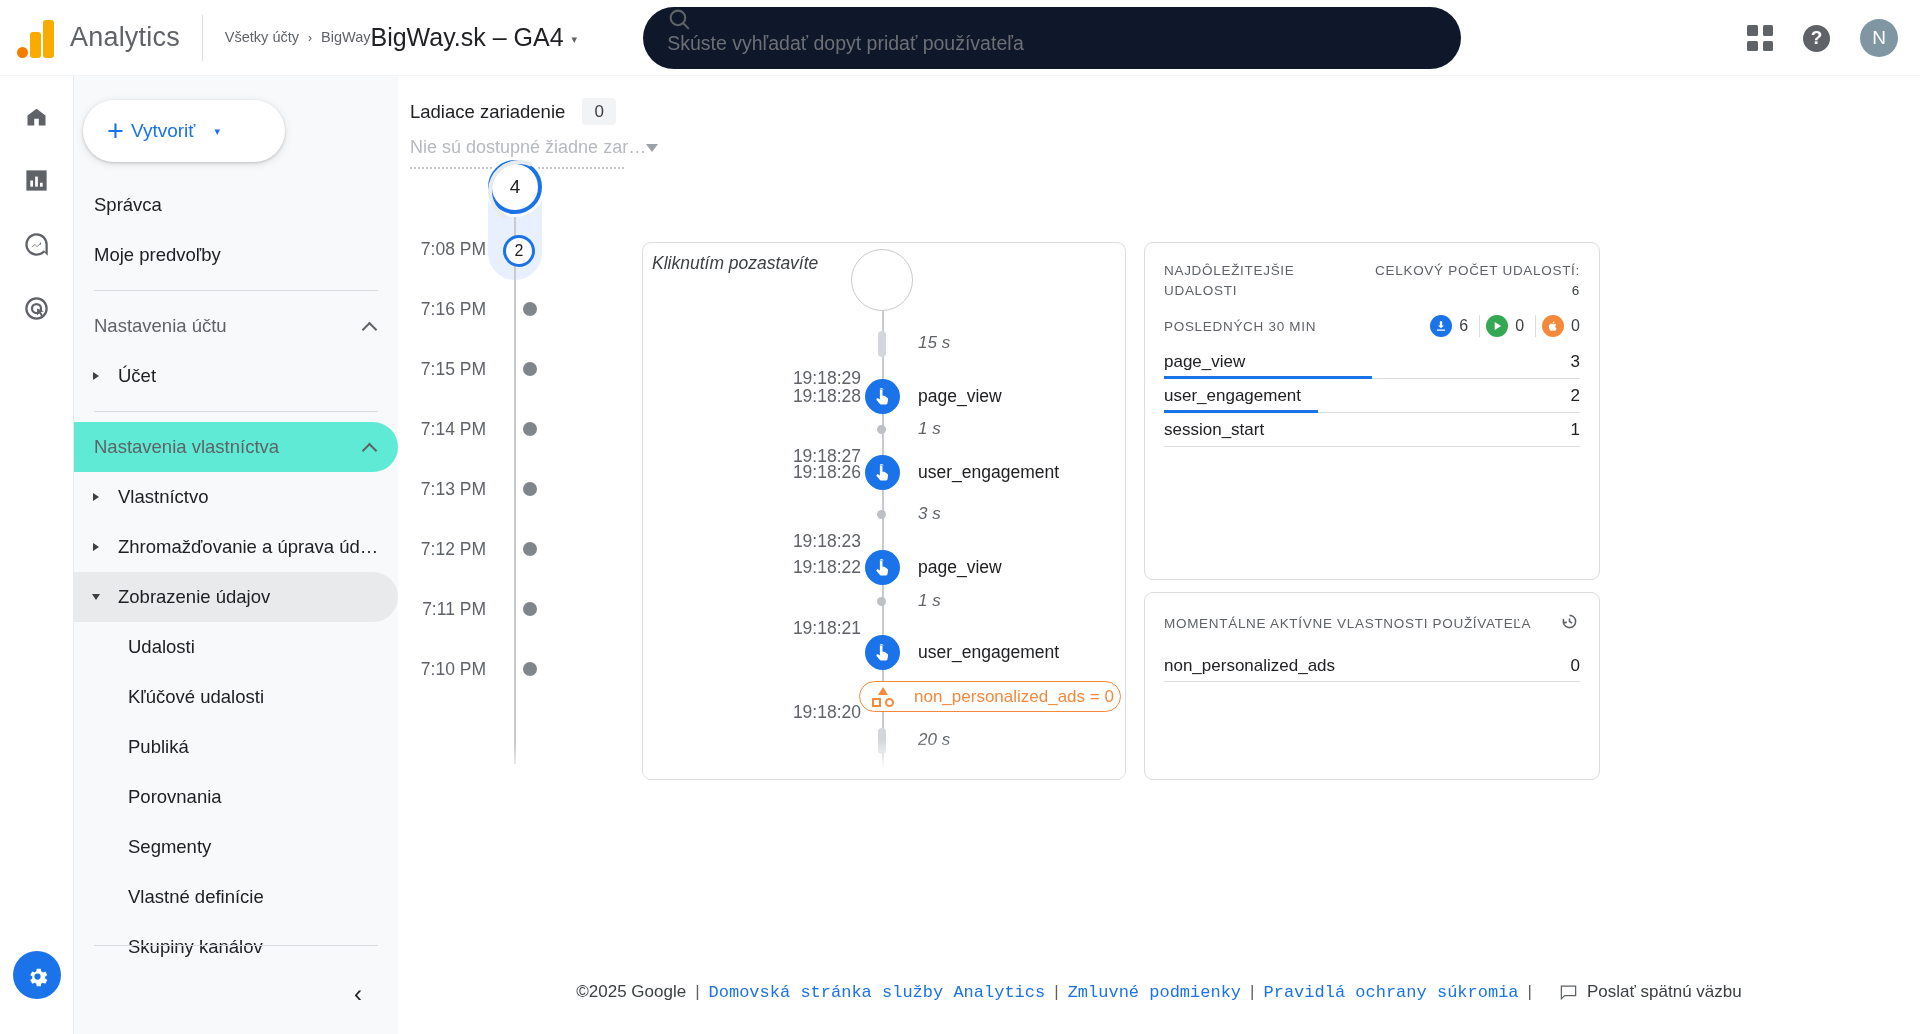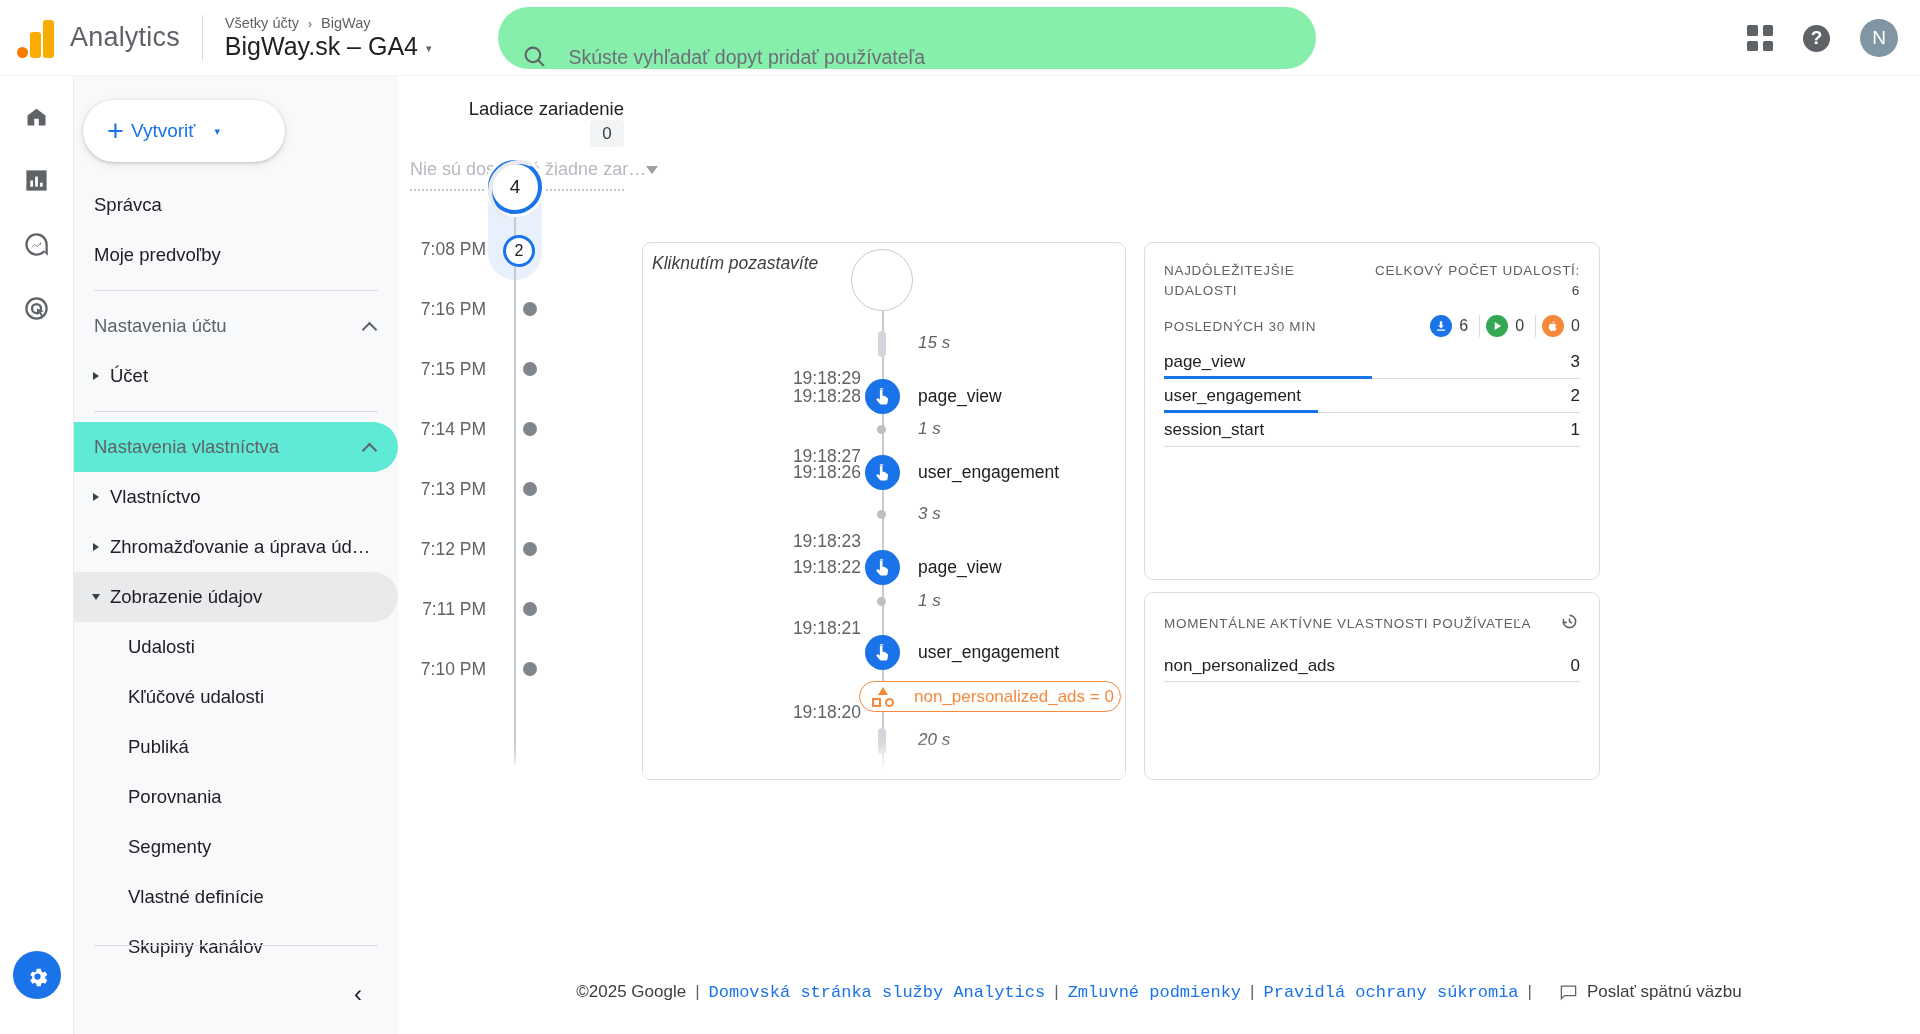--- a/index.html
+++ b/index.html
@@ -21,35 +21,35 @@
   .ga-logo { margin-left: 17px; width: 36px; height: 40px; position: relative; }
   .ga-logo .bar { position: absolute; bottom: 0; border-radius: 3px; }
   .ga-logo .b1 { left: 0;  width: 11px; height: 11px; border-radius: 50%; background: #f57c00; }
   .ga-logo .b2 { left: 13px; width: 11px; height: 26px; background: #f9ab00; }
   .ga-logo .b3 { left: 26px; width: 11px; height: 38px; background: #f9ab00; }
   .brand-name {
     font-size: 27px; color: #5f6368; margin-left: 17px; letter-spacing: .2px;
     font-weight: 400; white-space: nowrap;
   }
   .brand-divider { width: 1px; height: 46px; background: #dadce0; margin: 0 22px; }
-  .prop-block { display: flex; flex-direction: column; justify-content: center; }
+  .prop-block { display: flex; flex-direction: row; justify-content: center; align-items: center; }
   .prop-crumb {
     font-size: 14.5px; color: #5f6368; white-space: nowrap; margin-bottom: 1px;
   }
   .prop-crumb .sep { margin: 0 5px; font-size: 12px; }
   .prop-title {
     font-size: 25px; color: #202124; white-space: nowrap; display: flex; align-items: baseline;
   }
   .prop-title .caret {
     font-size: 11px; color: #5f6368; margin-left: 8px; position: relative; top: -3px;
   }
   .search-wrap { margin-left: 66px; }
   .search-box {
-    width: 818px; height: 62px; background: #86efac; border-radius: 31px;
-    display: flex; align-items: flex-end; padding: 0 24px; cursor: text;
+    width: 818px; height: 62px; background: #0f172a; border-radius: 31px;
+    display: flex; align-items: flex-start; padding: 0 24px; cursor: text; flex-direction: column;
   }
   .search-icon-svg { width: 25px; height: 25px; margin-right: 22px; flex: none; }
   .search-ph { font-size: 19.5px; color: #6c7076; white-space: nowrap; }
   .top-actions {
     position: absolute; right: 22px; top: 0; height: 76px;
     display: flex; align-items: center; gap: 30px;
   }
   .apps-grid {
     width: 26px; height: 26px; display: grid; grid-template-columns: 1fr 1fr;
     grid-template-rows: 1fr 1fr; gap: 5px; cursor: pointer;
@@ -116,21 +116,21 @@
   .nav-group.hl { background: #5eead4; }
   .nav-group .gl { font-size: 18.5px; color: #5f6368; white-space: nowrap; }
   .chev-up { width: 13px; height: 13px; position: relative; }
   .chev-up:before {
     content: ""; position: absolute; left: 1px; top: 4px; width: 9px; height: 9px;
     border-left: 2px solid #5f6368; border-top: 2px solid #5f6368;
     transform: rotate(45deg);
   }
   .nav-sub {
     height: 50px; display: flex; align-items: center; cursor: pointer;
-    border-radius: 0 25px 25px 0; padding-left: 14px;
+    border-radius: 0 25px 25px 0; padding-left: 14px; gap: 8px;
   }
   .nav-sub.sel { background: #e9eaec; }
   .tri {
     width: 16px; margin-right: 6px; flex: none; display: flex; justify-content: center;
   }
   .tri i {
     display: block; width: 0; height: 0;
     border-left: 6px solid #3c4043; border-top: 4.5px solid transparent;
     border-bottom: 4.5px solid transparent;
   }
@@ -151,21 +151,21 @@
   .collapse-sep { position: absolute; bottom: 88px; left: 20px; width: 284px; height: 1px; background: #dadce0; }
 
   
   .main {
     position: absolute; top: 76px; left: 398px; width: 1522px; height: 958px;
     background: #fff;
   }
 
   
   .dbg { position: absolute; top: 22px; left: 12px; }
-  .dbg-head { display: flex; align-items: flex-end; flex-direction: column; }
+  .dbg-head { display: flex; align-items: center; }
   .dbg-title { font-size: 18.5px; color: #202124; }
   .dbg-badge {
     margin-left: 17px; min-width: 34px; height: 27px; background: #f1f3f4;
     border-radius: 4px; display: flex; align-items: center; justify-content: center;
     font-size: 17px; color: #3c4043; padding: 0 9px;
   }
   .dbg-select {
     margin-top: 12px; width: 214px; border-bottom: 2px dotted #c3c7cb;
     display: flex; align-items: center; justify-content: space-between;
     padding-bottom: 9px; cursor: default;

